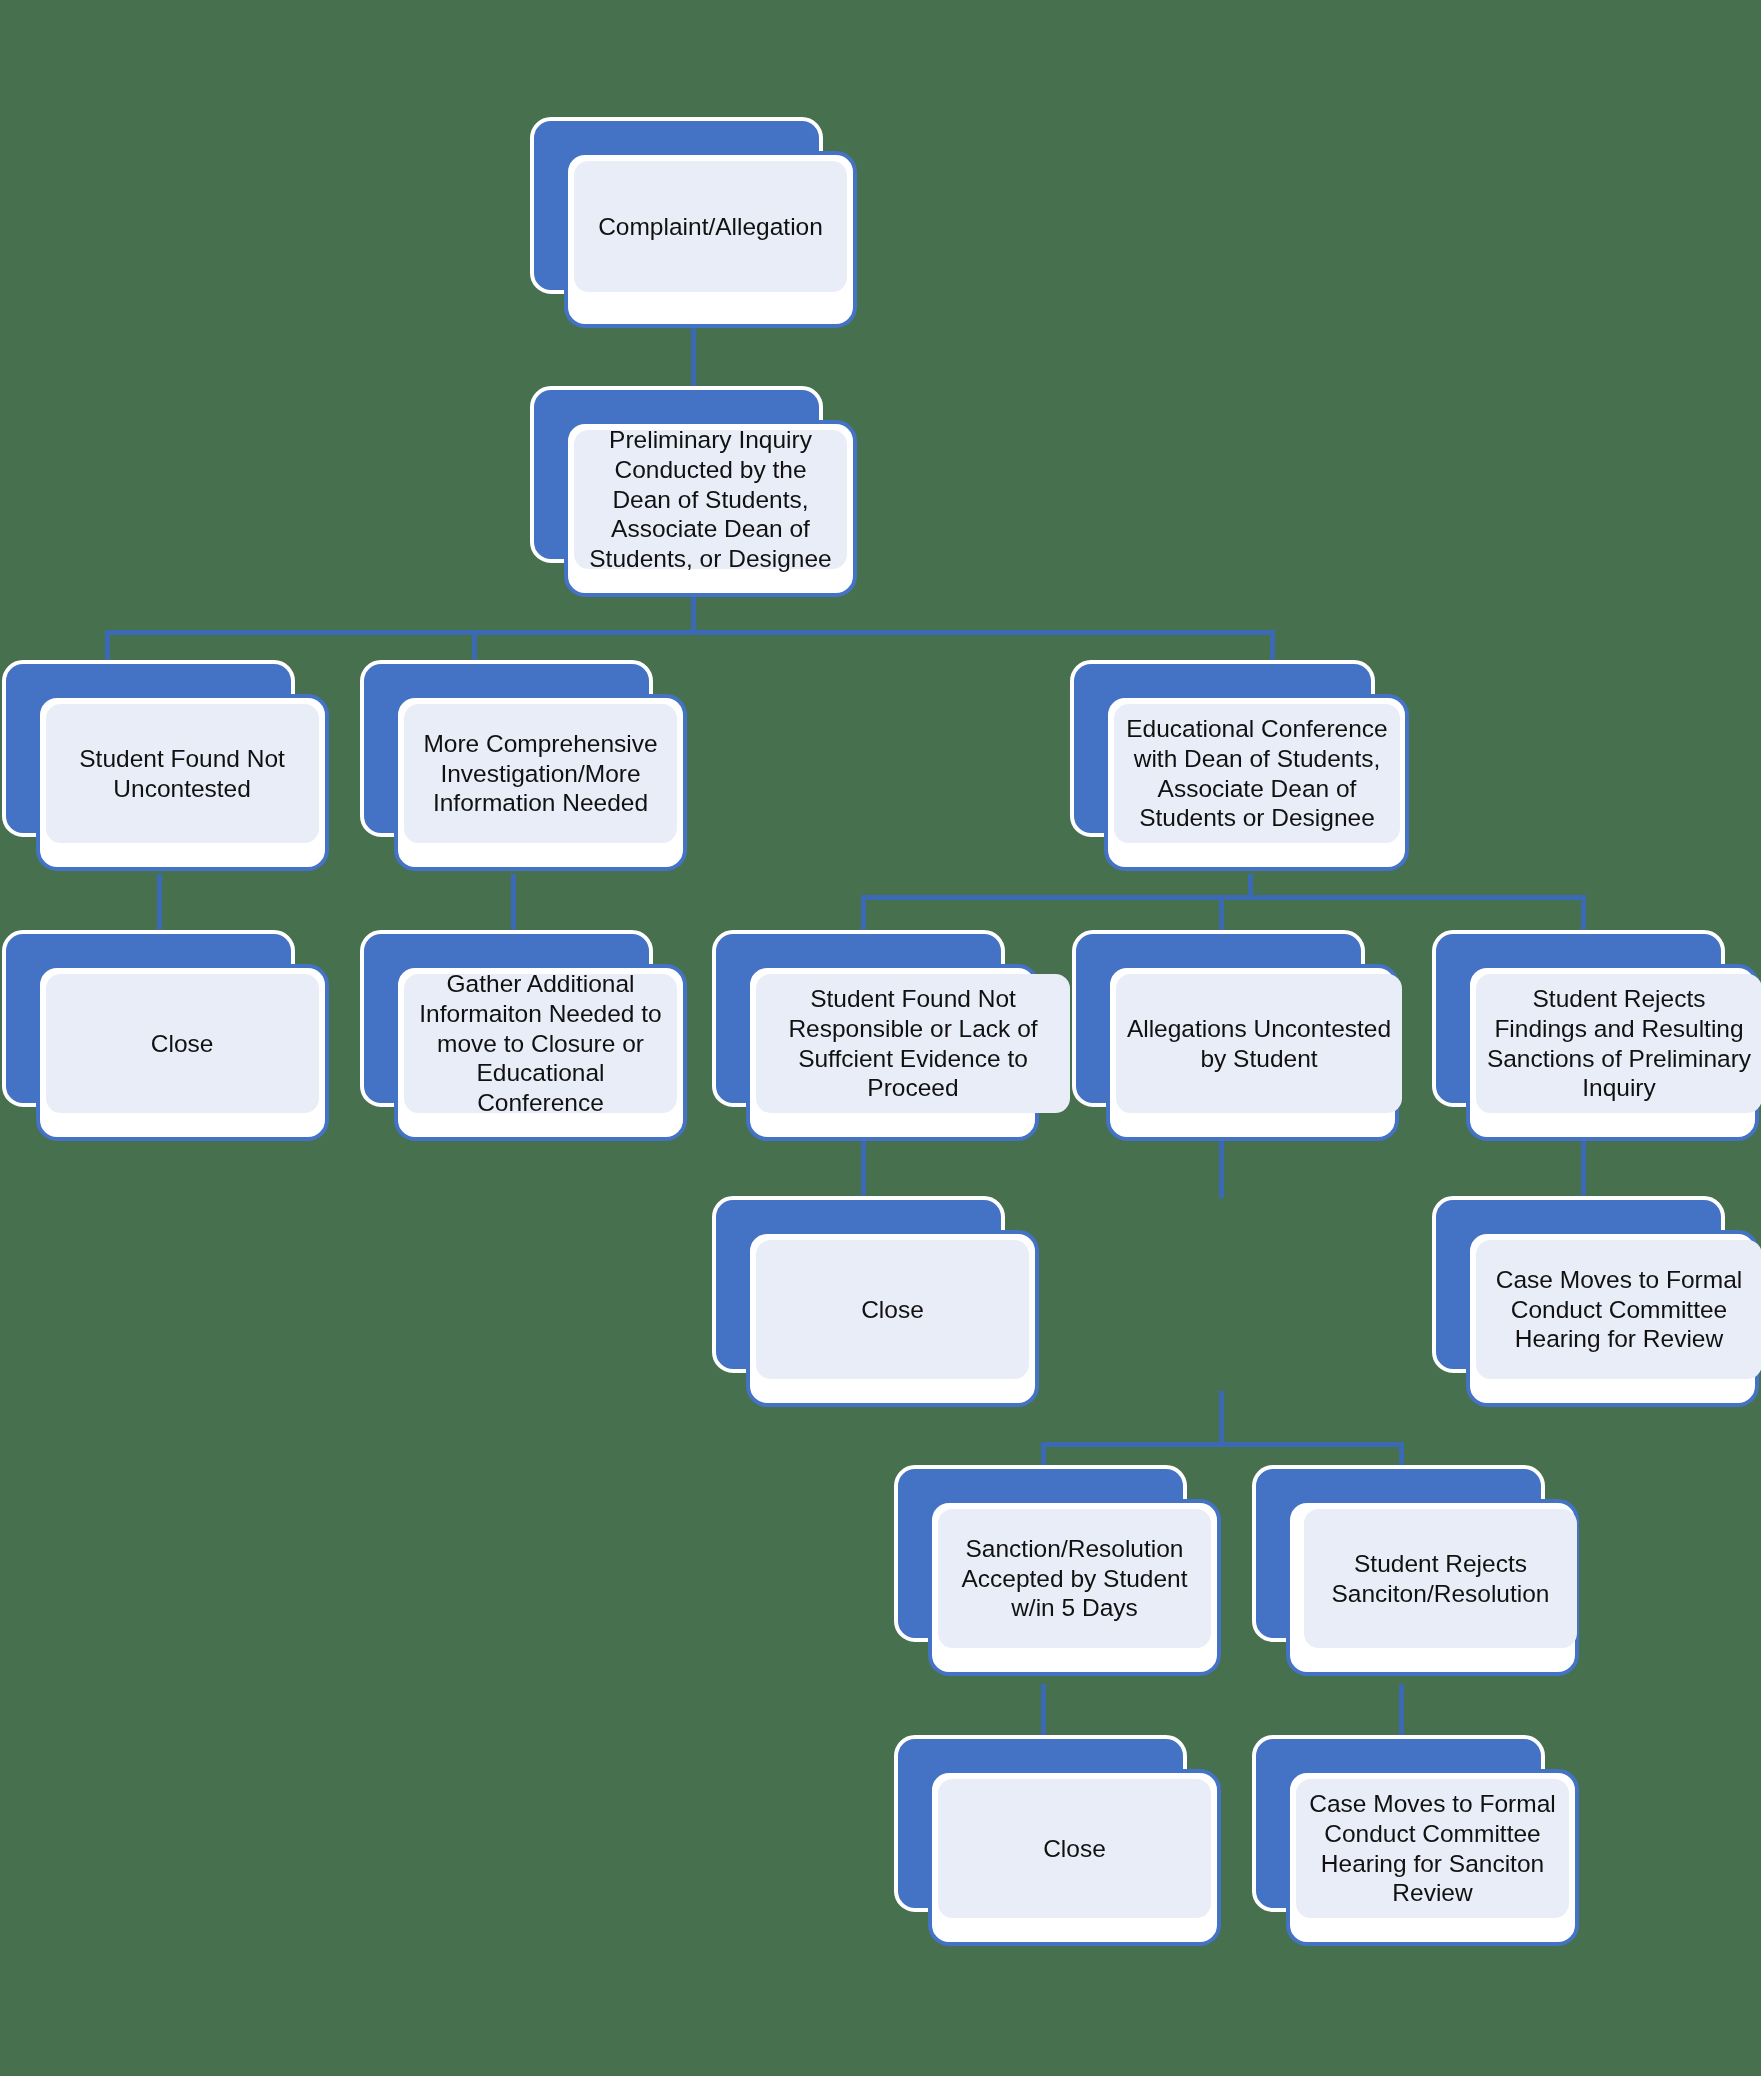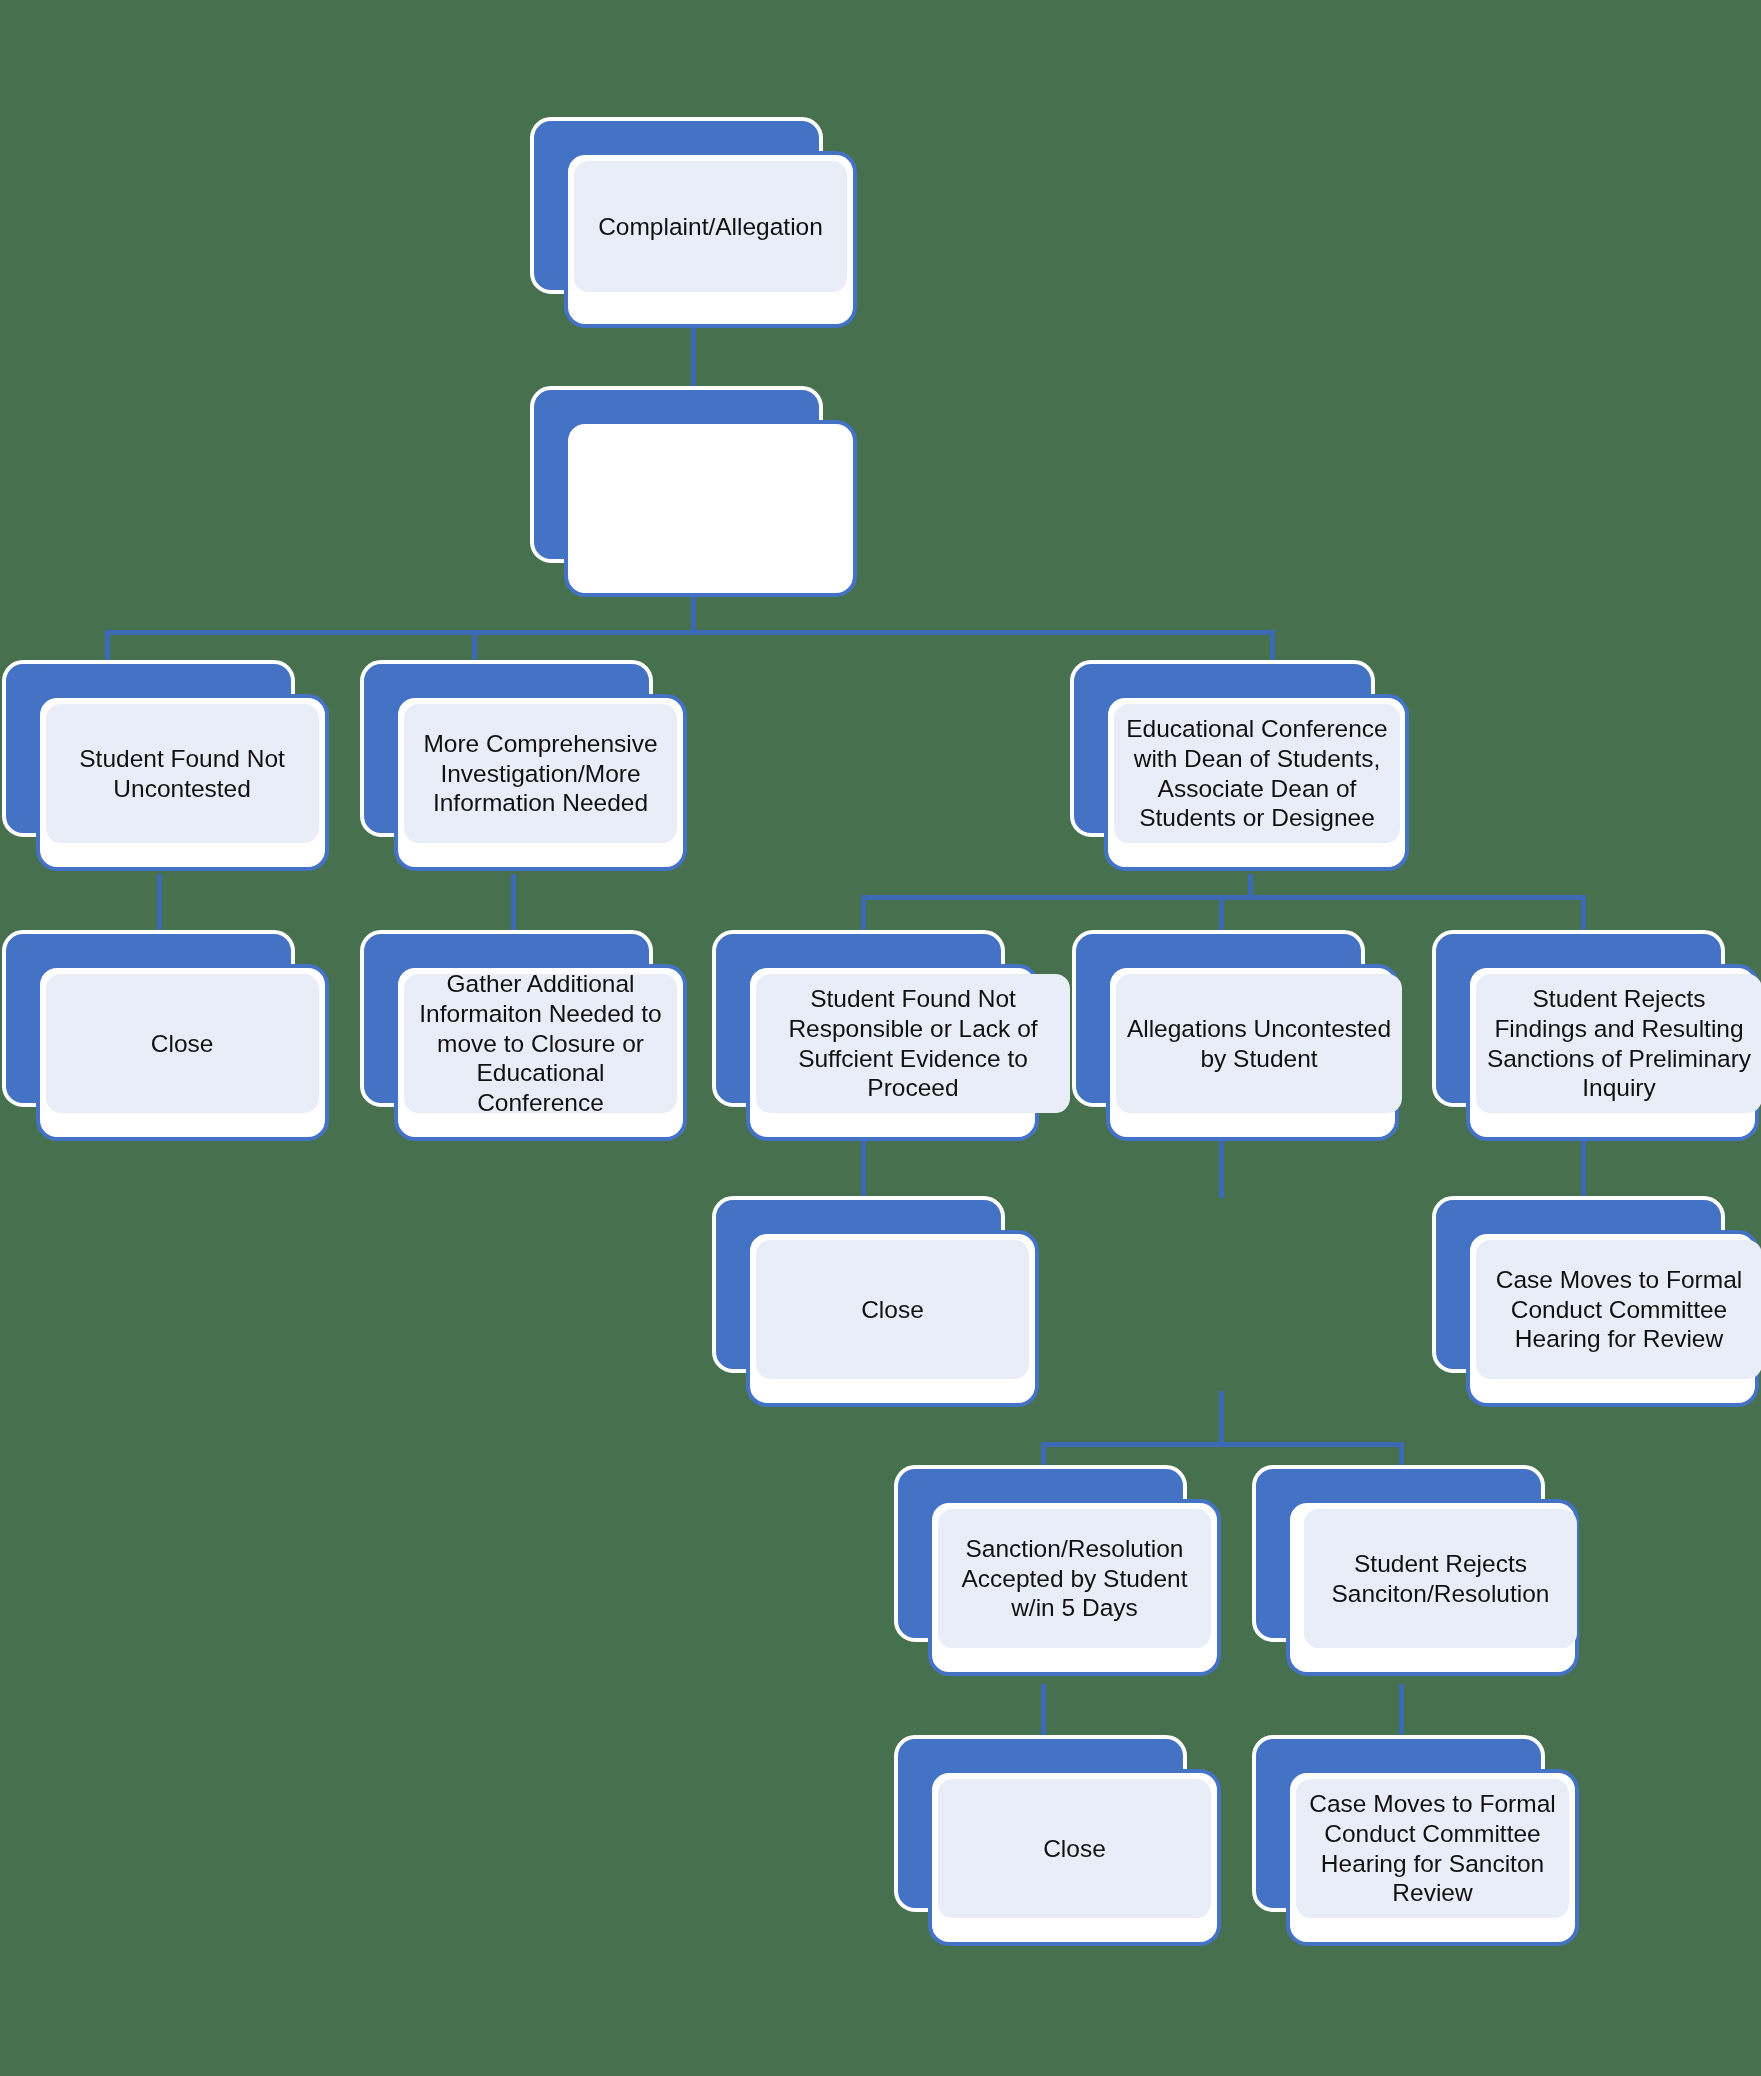--- a/index.html
+++ b/index.html
@@ -108,20 +108,23 @@
     <div class="back" style="width:293px; height:177px;"></div>
     <div class="front" style="left:34px; top:34px; width:293px; height:177px;"></div>
     <div class="inner" style="left:44px; top:44px; width:273px; height:131px;">
       <span class="label">Complaint/Allegation</span>
     </div>
   </div>
 
   <div class="node" style="left:530px; top:386px; width:327px; height:211px;">
     <div class="back" style="width:293px; height:177px;"></div>
     <div class="front" style="left:34px; top:34px; width:293px; height:177px;"></div>
+    <div class="inner" style="left:44px; top:44px; width:273px; height:139px;">
+      <span class="label">Preliminary Inquiry Conducted by the Dean of Students, Associate Dean of Students, or Designee</span>
+    </div>
   </div>
 
   <div class="node" style="left:1.6px; top:660px; width:327px; height:211px;">
     <div class="back" style="width:293px; height:177px;"></div>
     <div class="front" style="left:34px; top:34px; width:293px; height:177px;"></div>
     <div class="inner" style="left:44px; top:44px; width:273px; height:139px;">
       <span class="label">Student Found Not Uncontested</span>
     </div>
   </div>
 

